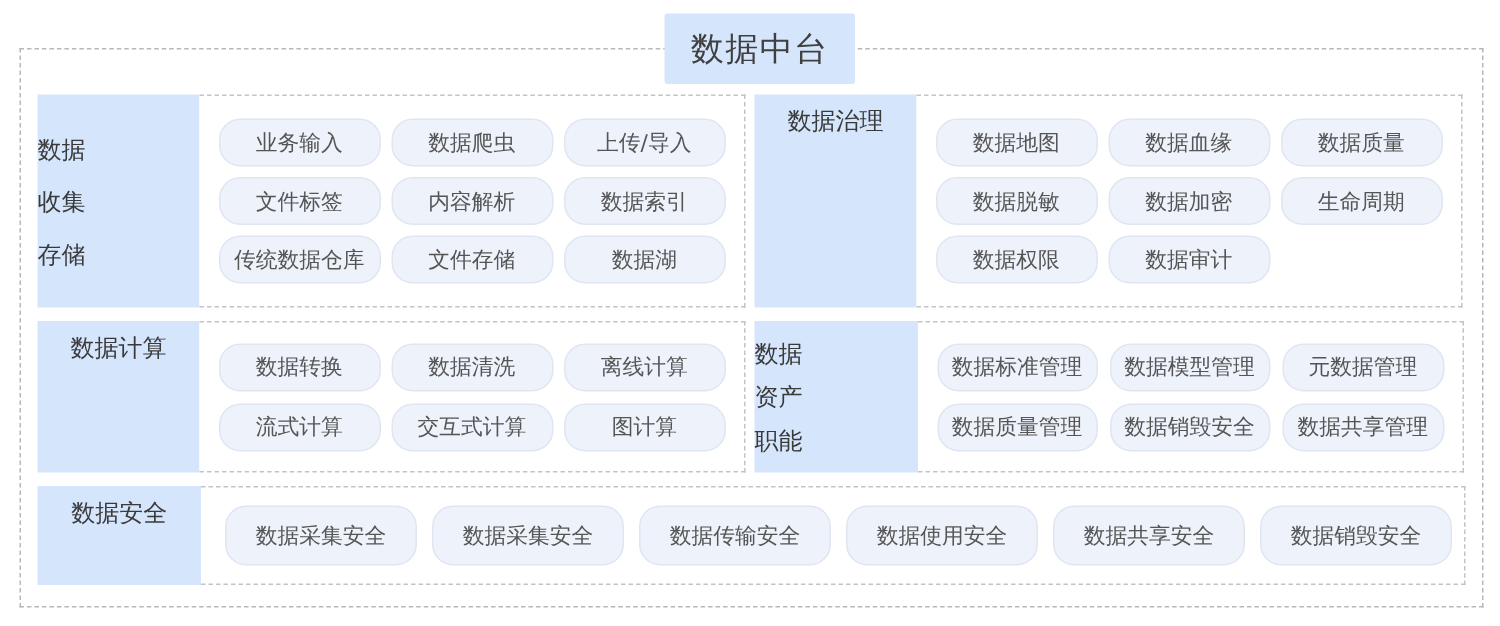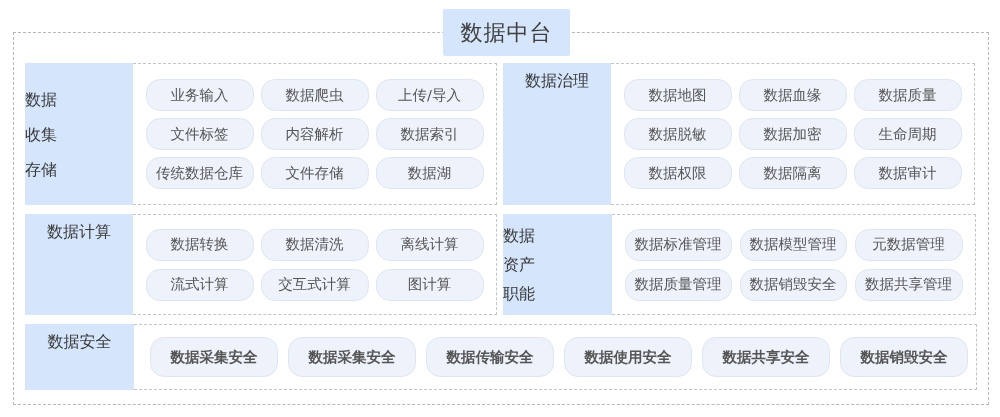--- a/index.html
+++ b/index.html
@@ -60,21 +60,20 @@
 <div class="block" style="left:503px;top:63px;height:142px;">
   <div class="label" style="width:108px;">数据治理</div>
   <div class="panel" style="width:364px;grid-template-columns:108px 108px 108px;grid-auto-rows:32px;gap:7px 7px;">
     <div class="item">数据地图</div>
     <div class="item">数据血缘</div>
     <div class="item">数据质量</div>
     <div class="item">数据脱敏</div>
     <div class="item">数据加密</div>
     <div class="item">生命周期</div>
     <div class="item">数据权限</div>
-    <div class="item">数据隔离</div>
     <div class="item">数据审计</div>
   </div>
 </div>
 
 <div class="block" style="left:25px;top:214px;height:101px;">
   <div class="label" style="width:108px;">数据计算</div>
   <div class="panel" style="width:364px;grid-template-columns:108px 108px 108px;grid-auto-rows:32px;gap:8px 7px;">
     <div class="item">数据转换</div>
     <div class="item">数据清洗</div>
     <div class="item">离线计算</div>
@@ -95,21 +94,21 @@
     <div class="item">数据模型管理</div>
     <div class="item">元数据管理</div>
     <div class="item">数据质量管理</div>
     <div class="item">数据销毁安全</div>
     <div class="item">数据共享管理</div>
   </div>
 </div>
 
 <div class="block" style="left:25px;top:324px;height:66px;">
   <div class="label" style="width:109px;">数据安全</div>
-  <div class="panel" style="width:843px;grid-template-columns:repeat(6,128px);grid-auto-rows:40px;gap:0 10px;padding-left:8px;font-weight:bold;">
+  <div class="panel" style="width:843px;grid-template-columns:repeat(6,128px);grid-auto-rows:40px;gap:0 10px;padding-left:8px;">
     <div class="item">数据采集安全</div>
     <div class="item">数据采集安全</div>
     <div class="item">数据传输安全</div>
     <div class="item">数据使用安全</div>
     <div class="item">数据共享安全</div>
     <div class="item">数据销毁安全</div>
   </div>
 </div>
 
 </body></html>

